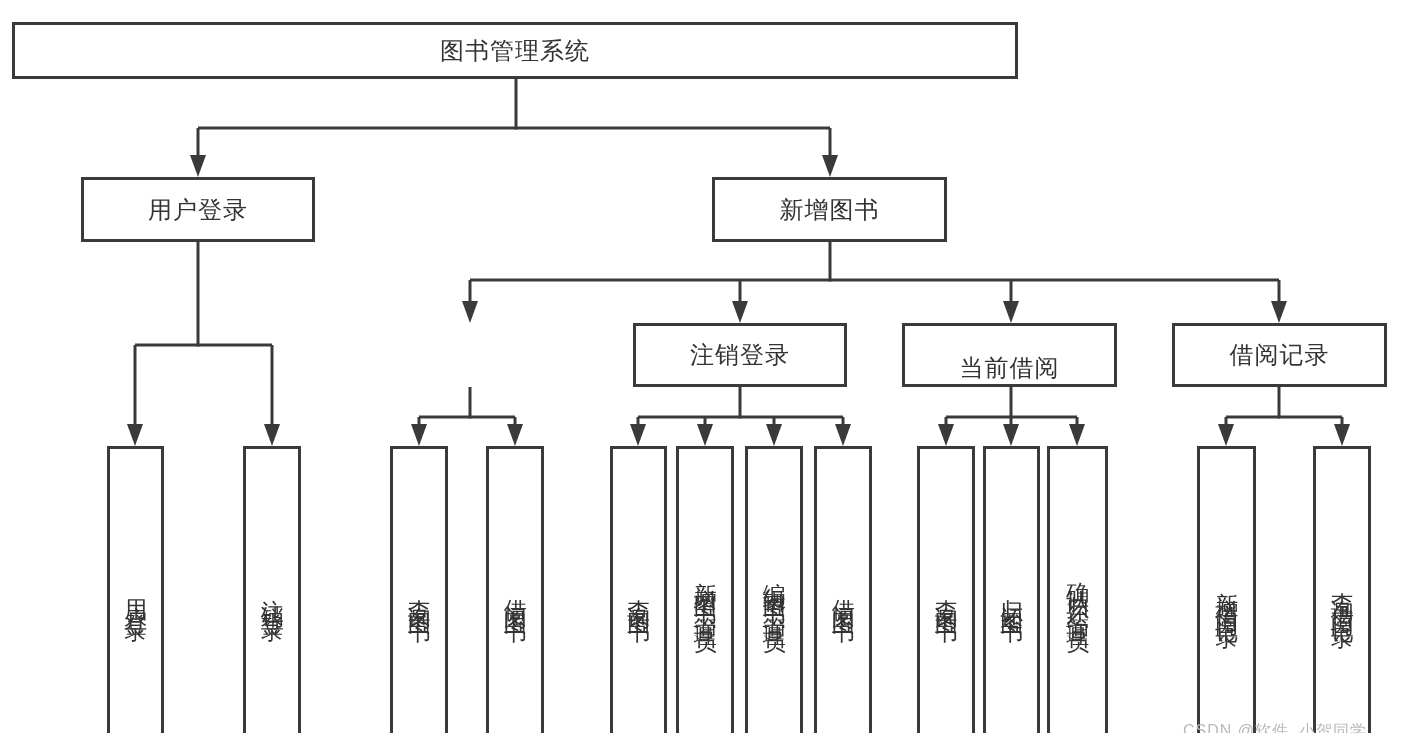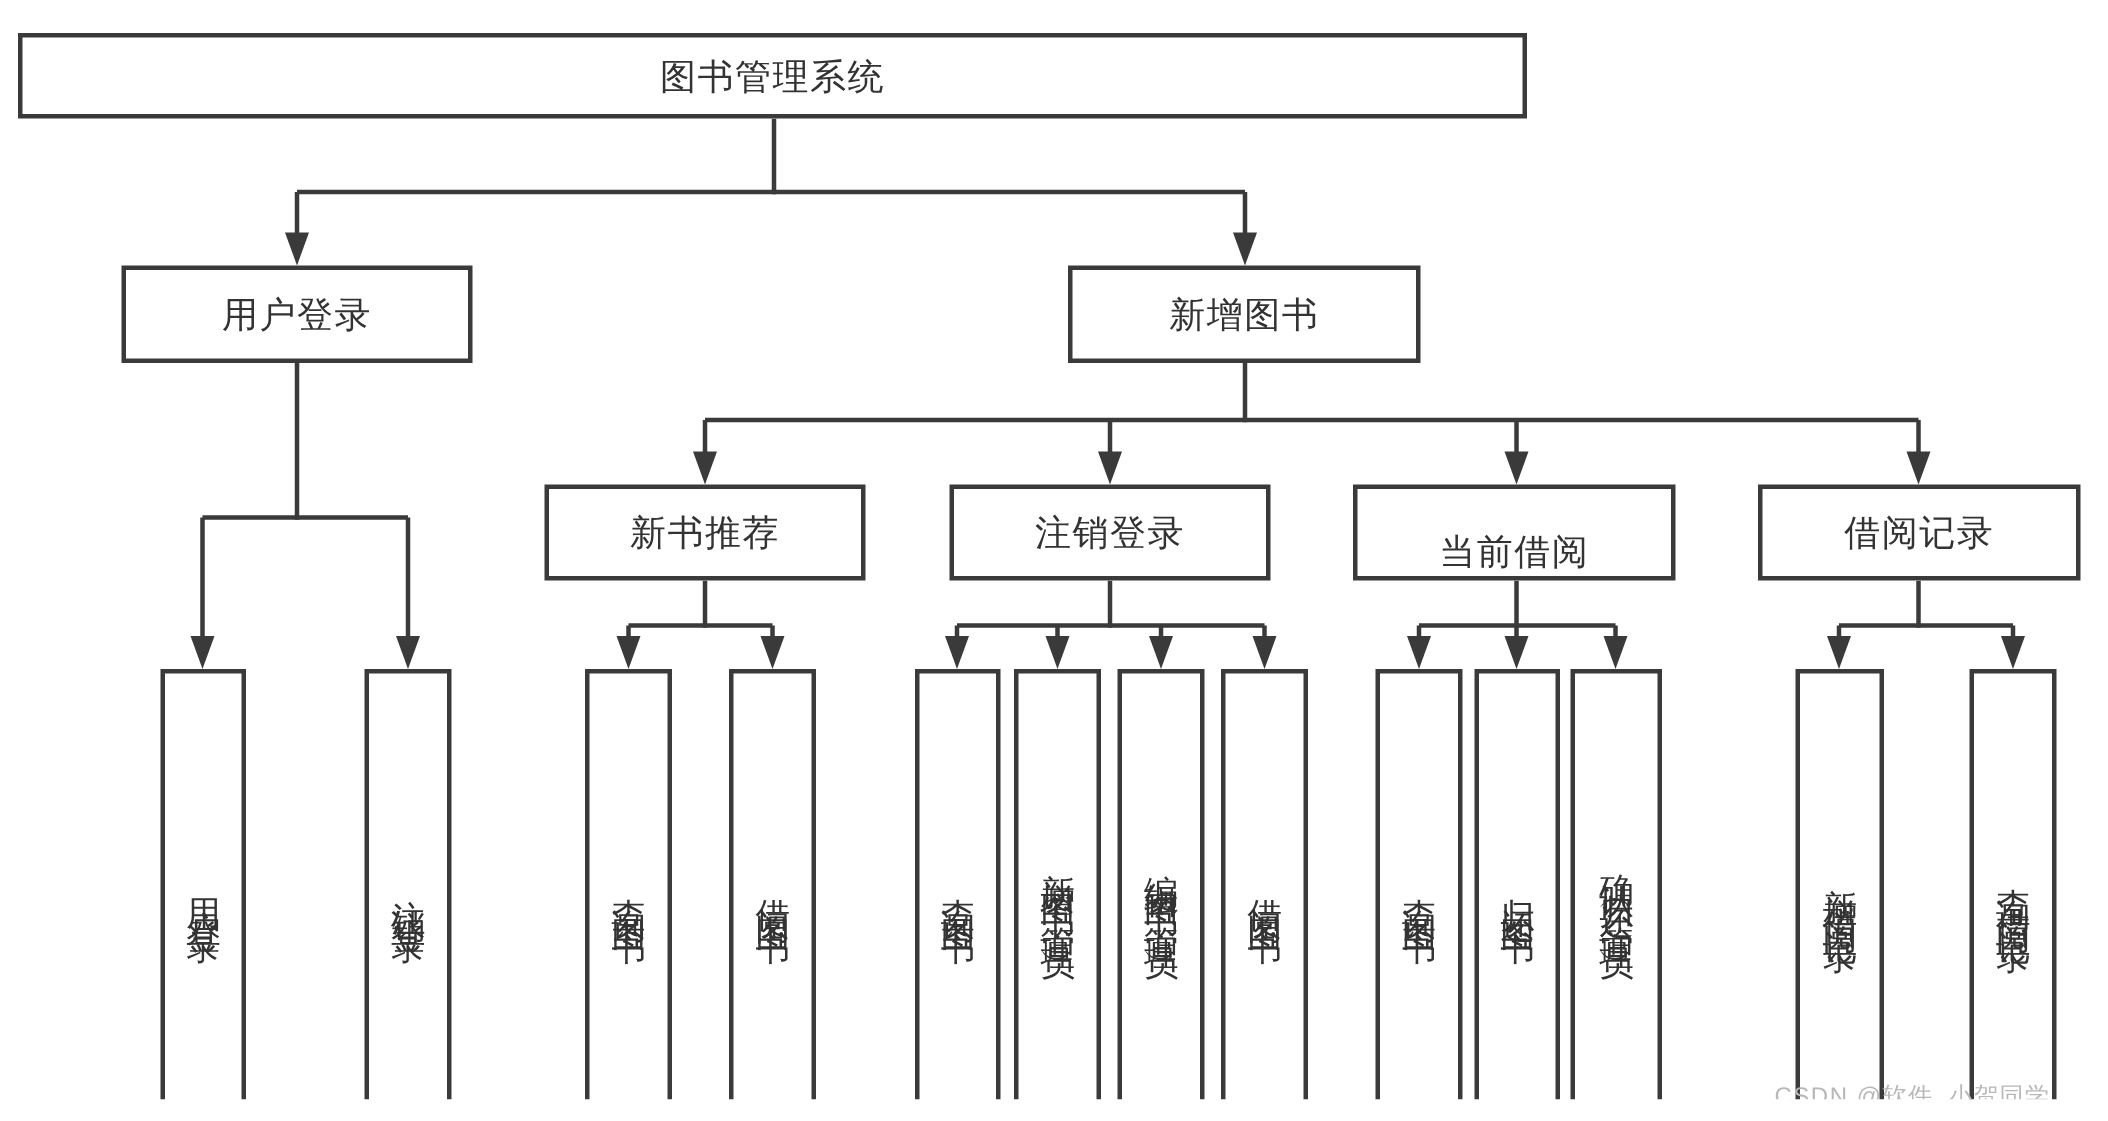--- a/index.html
+++ b/index.html
@@ -157,23 +157,20 @@
     <span>图书管理系统</span>
   </div>
 
   <div class="box h-box n-l2a">
     <span>用户登录</span>
   </div>
   <div class="box h-box n-l2b">
     <span>新增图书</span>
   </div>
 
-  <div class="box h-box n-l3a">
-    <span>新书推荐</span>
-  </div>
   <div class="box h-box n-l3b">
     <span>注销登录</span>
   </div>
   <div class="box h-box n-l3c">
     <span>当前借阅</span>
   </div>
   <div class="box h-box n-l3d">
     <span>借阅记录</span>
   </div>
 

